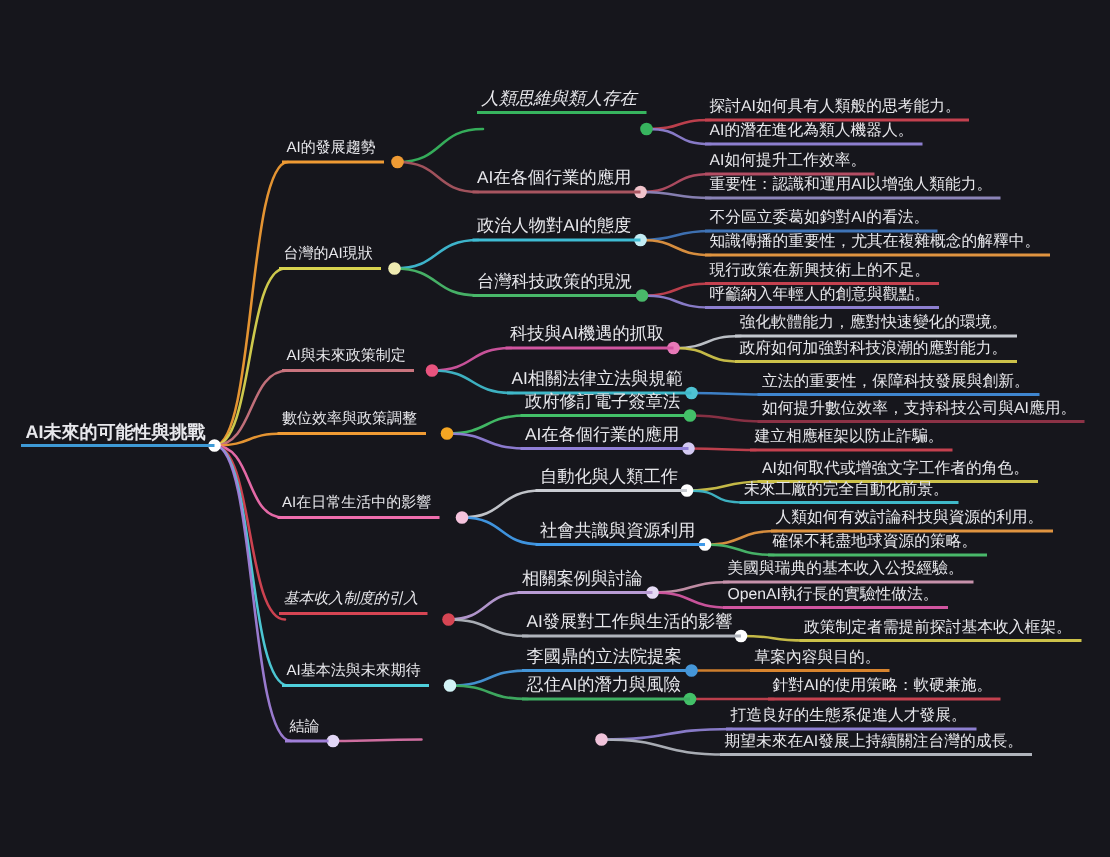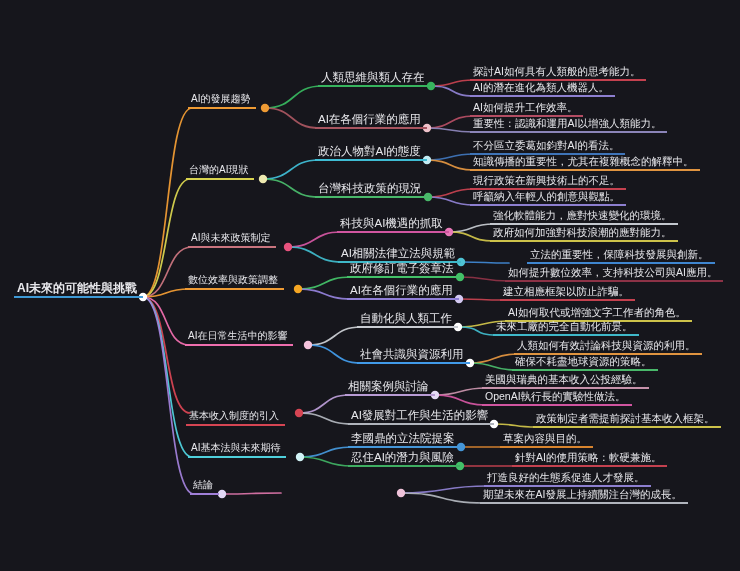--- a/index.html
+++ b/index.html
@@ -110,52 +110,52 @@
         <circle cx="494" cy="424" r="4.2" fill="#ffffff"></circle>
         <circle cx="300" cy="457" r="4.2" fill="#d2f3f6"></circle>
         <circle cx="461" cy="447" r="4.2" fill="#4596d8"></circle>
         <circle cx="460" cy="466" r="4.2" fill="#43c068"></circle>
         <circle cx="222" cy="494" r="4.2" fill="#e2d7f6"></circle>
         <circle cx="401" cy="493" r="4.2" fill="#f0c3da"></circle>
       </g>
   </svg>
 <div class="node d0" style="left: 14px; top: 298px; border-bottom-color: rgb(62, 154, 214); color: rgb(232, 232, 236);">AI未來的可能性與挑戰</div>
     <div class="node d1" style="left: 188px; top: 109px; border-bottom-color: rgb(239, 155, 52); color: rgb(232, 232, 236);">AI的發展趨勢</div>
-    <div class="node d2" style="left: 318px; top: 87px; border-bottom-color: rgb(55, 180, 94); color: rgb(232, 232, 236);">人類思維與類人存在</div>
+    <div class="node d2" style="left: 318px; top: 76px; border-bottom-color: rgb(55, 180, 94); color: rgb(232, 232, 236); font-style: italic;">人類思維與類人存在</div>
     <div class="node d3" style="left: 470px; top: 81px; border-bottom-color: rgb(196, 65, 79); color: rgb(232, 232, 236);">探討AI如何具有人類般的思考能力。</div>
     <div class="node d3" style="left: 470px; top: 97px; border-bottom-color: rgb(141, 127, 208); color: rgb(232, 232, 236);">AI的潛在進化為類人機器人。</div>
     <div class="node d2" style="left: 315px; top: 129px; border-bottom-color: rgb(168, 85, 96); color: rgb(232, 232, 236);">AI在各個行業的應用</div>
     <div class="node d3" style="left: 470px; top: 117px; border-bottom-color: rgb(179, 77, 99); color: rgb(232, 232, 236);">AI如何提升工作效率。</div>
     <div class="node d3" style="left: 470px; top: 133px; border-bottom-color: rgb(139, 132, 184); color: rgb(232, 232, 236);">重要性：認識和運用AI以增強人類能力。</div>
     <div class="node d1" style="left: 186px; top: 180px; border-bottom-color: rgb(216, 211, 79); color: rgb(232, 232, 236);">台灣的AI現狀</div>
     <div class="node d2" style="left: 315px; top: 161px; border-bottom-color: rgb(63, 188, 212); color: rgb(232, 232, 236);">政治人物對AI的態度</div>
     <div class="node d3" style="left: 470px; top: 155px; border-bottom-color: rgb(63, 116, 184); color: rgb(232, 232, 236);">不分區立委葛如鈞對AI的看法。</div>
     <div class="node d3" style="left: 470px; top: 171px; border-bottom-color: rgb(224, 148, 64); color: rgb(232, 232, 236);">知識傳播的重要性，尤其在複雜概念的解釋中。</div>
     <div class="node d2" style="left: 315px; top: 198px; border-bottom-color: rgb(73, 184, 106); color: rgb(232, 232, 236);">台灣科技政策的現況</div>
     <div class="node d3" style="left: 470px; top: 190px; border-bottom-color: rgb(196, 65, 79); color: rgb(232, 232, 236);">現行政策在新興技術上的不足。</div>
     <div class="node d3" style="left: 470px; top: 206px; border-bottom-color: rgb(141, 127, 208); color: rgb(232, 232, 236);">呼籲納入年輕人的創意與觀點。</div>
     <div class="node d1" style="left: 188px; top: 248px; border-bottom-color: rgb(201, 116, 126); color: rgb(232, 232, 236);">AI與未來政策制定</div>
     <div class="node d2" style="left: 337px; top: 233px; border-bottom-color: rgb(209, 85, 160); color: rgb(232, 232, 236);">科技與AI機遇的抓取</div>
     <div class="node d3" style="left: 490px; top: 225px; border-bottom-color: rgb(195, 199, 206); color: rgb(232, 232, 236);">強化軟體能力，應對快速變化的環境。</div>
     <div class="node d3" style="left: 490px; top: 242px; border-bottom-color: rgb(205, 194, 74); color: rgb(232, 232, 236);">政府如何加強對科技浪潮的應對能力。</div>
     <div class="node d2" style="left: 338px; top: 263px; border-bottom-color: rgb(63, 184, 201); color: rgb(232, 232, 236);">AI相關法律立法與規範</div>
-    <div class="node d3" style="left: 527px; top: 264px; border-bottom-color: rgb(63, 134, 208); color: rgb(232, 232, 236);">立法的重要性，保障科技發展與創新。</div>
+    <div class="node d3" style="left: 505px; top: 264px; border-bottom-color: rgb(63, 134, 208); color: rgb(232, 232, 236);">立法的重要性，保障科技發展與創新。</div>
     <div class="node d1" style="left: 185px; top: 290px; border-bottom-color: rgb(239, 155, 52); color: rgb(232, 232, 236);">數位效率與政策調整</div>
     <div class="node d2" style="left: 347px; top: 278px; border-bottom-color: rgb(67, 192, 104); color: rgb(232, 232, 236);">政府修訂電子簽章法</div>
     <div class="node d3" style="left: 505px; top: 282px; border-bottom-color: rgb(140, 50, 70); color: rgb(232, 232, 236);">如何提升數位效率，支持科技公司與AI應用。</div>
     <div class="node d2" style="left: 347px; top: 300px; border-bottom-color: rgb(145, 128, 216); color: rgb(232, 232, 236);">AI在各個行業的應用</div>
     <div class="node d3" style="left: 500px; top: 301px; border-bottom-color: rgb(196, 65, 79); color: rgb(232, 232, 236);">建立相應框架以防止詐騙。</div>
     <div class="node d1" style="left: 185px; top: 346px; border-bottom-color: rgb(239, 110, 174); color: rgb(232, 232, 236);">AI在日常生活中的影響</div>
     <div class="node d2" style="left: 357px; top: 328px; border-bottom-color: rgb(201, 204, 210); color: rgb(232, 232, 236);">自動化與人類工作</div>
     <div class="node d3" style="left: 505px; top: 322px; border-bottom-color: rgb(205, 194, 74); color: rgb(232, 232, 236);">AI如何取代或增強文字工作者的角色。</div>
     <div class="node d3" style="left: 493px; top: 336px; border-bottom-color: rgb(63, 184, 201); color: rgb(232, 232, 236);">未來工廠的完全自動化前景。</div>
     <div class="node d2" style="left: 357px; top: 364px; border-bottom-color: rgb(65, 154, 232); color: rgb(232, 232, 236);">社會共識與資源利用</div>
     <div class="node d3" style="left: 514px; top: 355px; border-bottom-color: rgb(224, 148, 64); color: rgb(232, 232, 236);">人類如何有效討論科技與資源的利用。</div>
     <div class="node d3" style="left: 512px; top: 371px; border-bottom-color: rgb(73, 184, 106); color: rgb(232, 232, 236);">確保不耗盡地球資源的策略。</div>
-    <div class="node d1" style="left: 186px; top: 426px; border-bottom-color: rgb(214, 69, 83); color: rgb(232, 232, 236);">基本收入制度的引入</div>
+    <div class="node d1" style="left: 186px; top: 410px; border-bottom-color: rgb(214, 69, 83); color: rgb(232, 232, 236); font-style: italic;">基本收入制度的引入</div>
     <div class="node d2" style="left: 345px; top: 396px; border-bottom-color: rgb(184, 155, 212); color: rgb(232, 232, 236);">相關案例與討論</div>
     <div class="node d3" style="left: 482px; top: 389px; border-bottom-color: rgb(199, 146, 171); color: rgb(232, 232, 236);">美國與瑞典的基本收入公投經驗。</div>
     <div class="node d3" style="left: 482px; top: 406px; border-bottom-color: rgb(209, 85, 160); color: rgb(232, 232, 236);">OpenAI執行長的實驗性做法。</div>
     <div class="node d2" style="left: 348px; top: 425px; border-bottom-color: rgb(176, 180, 188); color: rgb(232, 232, 236);">AI發展對工作與生活的影響</div>
     <div class="node d3" style="left: 533px; top: 428px; border-bottom-color: rgb(205, 194, 74); color: rgb(232, 232, 236);">政策制定者需提前探討基本收入框架。</div>
     <div class="node d1" style="left: 188px; top: 458px; border-bottom-color: rgb(79, 208, 220); color: rgb(232, 232, 236);">AI基本法與未來期待</div>
     <div class="node d2" style="left: 348px; top: 448px; border-bottom-color: rgb(69, 150, 216); color: rgb(232, 232, 236);">李國鼎的立法院提案</div>
     <div class="node d3" style="left: 500px; top: 448px; border-bottom-color: rgb(216, 132, 46); color: rgb(232, 232, 236);">草案內容與目的。</div>
     <div class="node d2" style="left: 348px; top: 467px; border-bottom-color: rgb(63, 174, 98); color: rgb(232, 232, 236);">忍住AI的潛力與風險</div>
     <div class="node d3" style="left: 512px; top: 467px; border-bottom-color: rgb(196, 65, 79); color: rgb(232, 232, 236);">針對AI的使用策略：軟硬兼施。</div>

